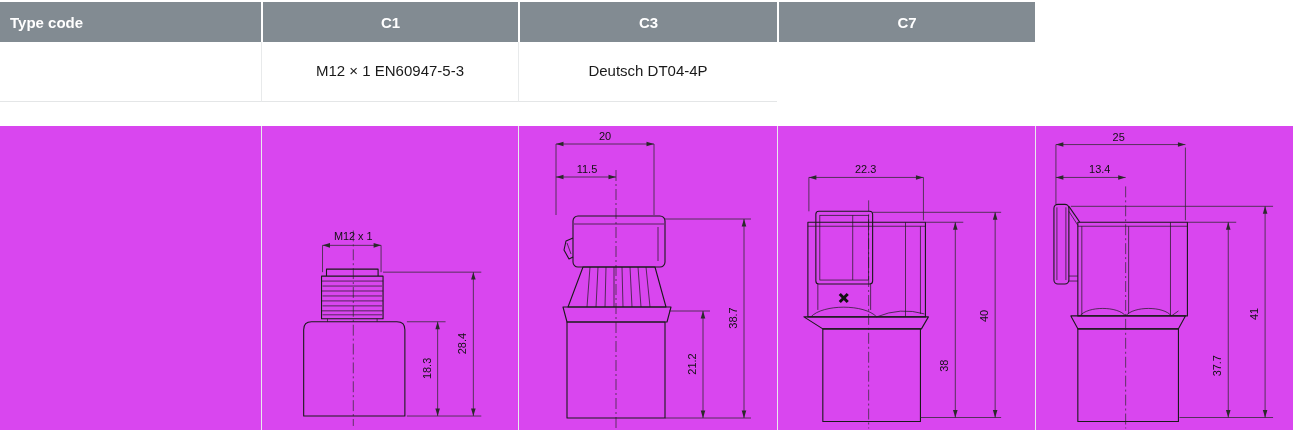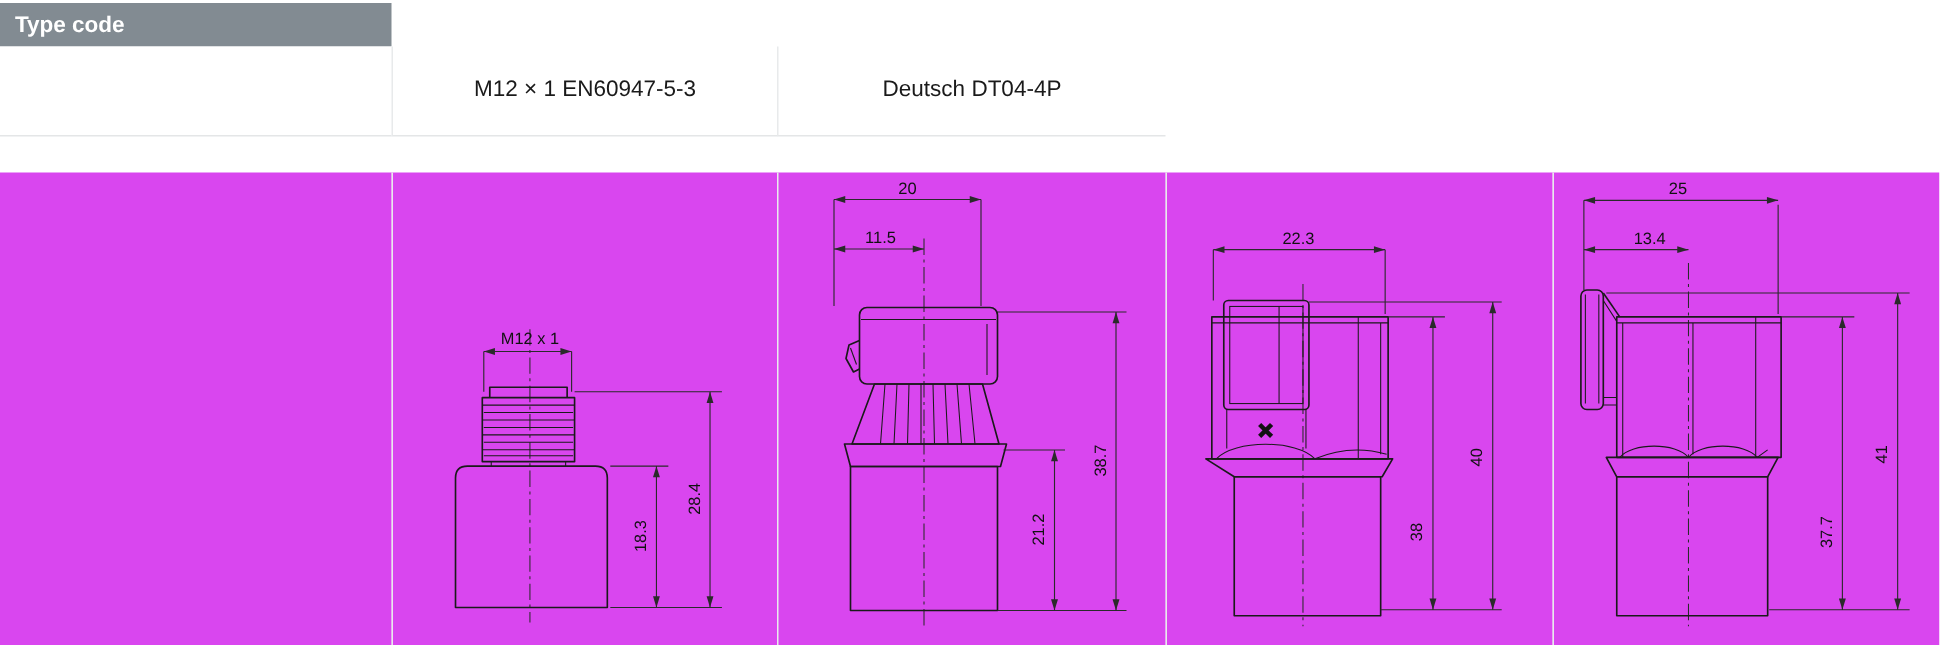--- a/index.html
+++ b/index.html
@@ -3,21 +3,21 @@
 <meta charset="utf-8">
 <style>
   html,body{margin:0;padding:0;background:#ffffff;}
   body{width:1293px;height:430px;overflow:hidden;font-family:"Liberation Sans",sans-serif;}
   .sheet{width:1293px;margin-top:2px;border-bottom:2px solid #e3e5e6;}
   .row{display:grid;grid-template-columns:261px 257px 259px 258px 258px;}
   .cell{box-sizing:border-box;}
   
   .header-row .cell{
     background:#828b92;color:#ffffff;font-size:15px;font-weight:bold;
-    height:29px;display:flex;align-items:center;justify-content:center;
+    height:40px;display:flex;align-items:center;justify-content:center;
   }
   .header-row .cell + .cell{border-left:2px solid #ffffff;}
   .header-row .first{justify-content:flex-start;padding-left:10px;}
   
   .name-row .cell{
     height:60px;display:flex;align-items:center;justify-content:center;
     font-size:15px;color:#1a1a1a;text-align:center;white-space:pre-line;line-height:1.25;
     border-bottom:1px solid #e4e6e7;background:#ffffff;
   }
   .name-row .cell + .cell{border-left:1px solid #e8eaeb;}
@@ -33,20 +33,23 @@
   .arr{fill:#2a2a2a;stroke:none;}
   .dt{font-family:"Liberation Sans",sans-serif;font-size:11px;fill:#111111;}
 </style>
 </head>
 <body>
 
 <div class="sheet">
 
   <div class="row header-row">
     <div class="cell first">Type code</div>
+    <div class="cell">C1</div>
+    <div class="cell">C3</div>
+    <div class="cell">C7</div>
   </div>
 
   <div class="row name-row">
     <div class="cell first"></div>
     <div class="cell">M12 × 1 EN60947-5-3</div>
     <div class="cell">Deutsch DT04-4P</div>
   </div>
 
   <div class="row drawing-row">
     <div class="cell first"></div>

